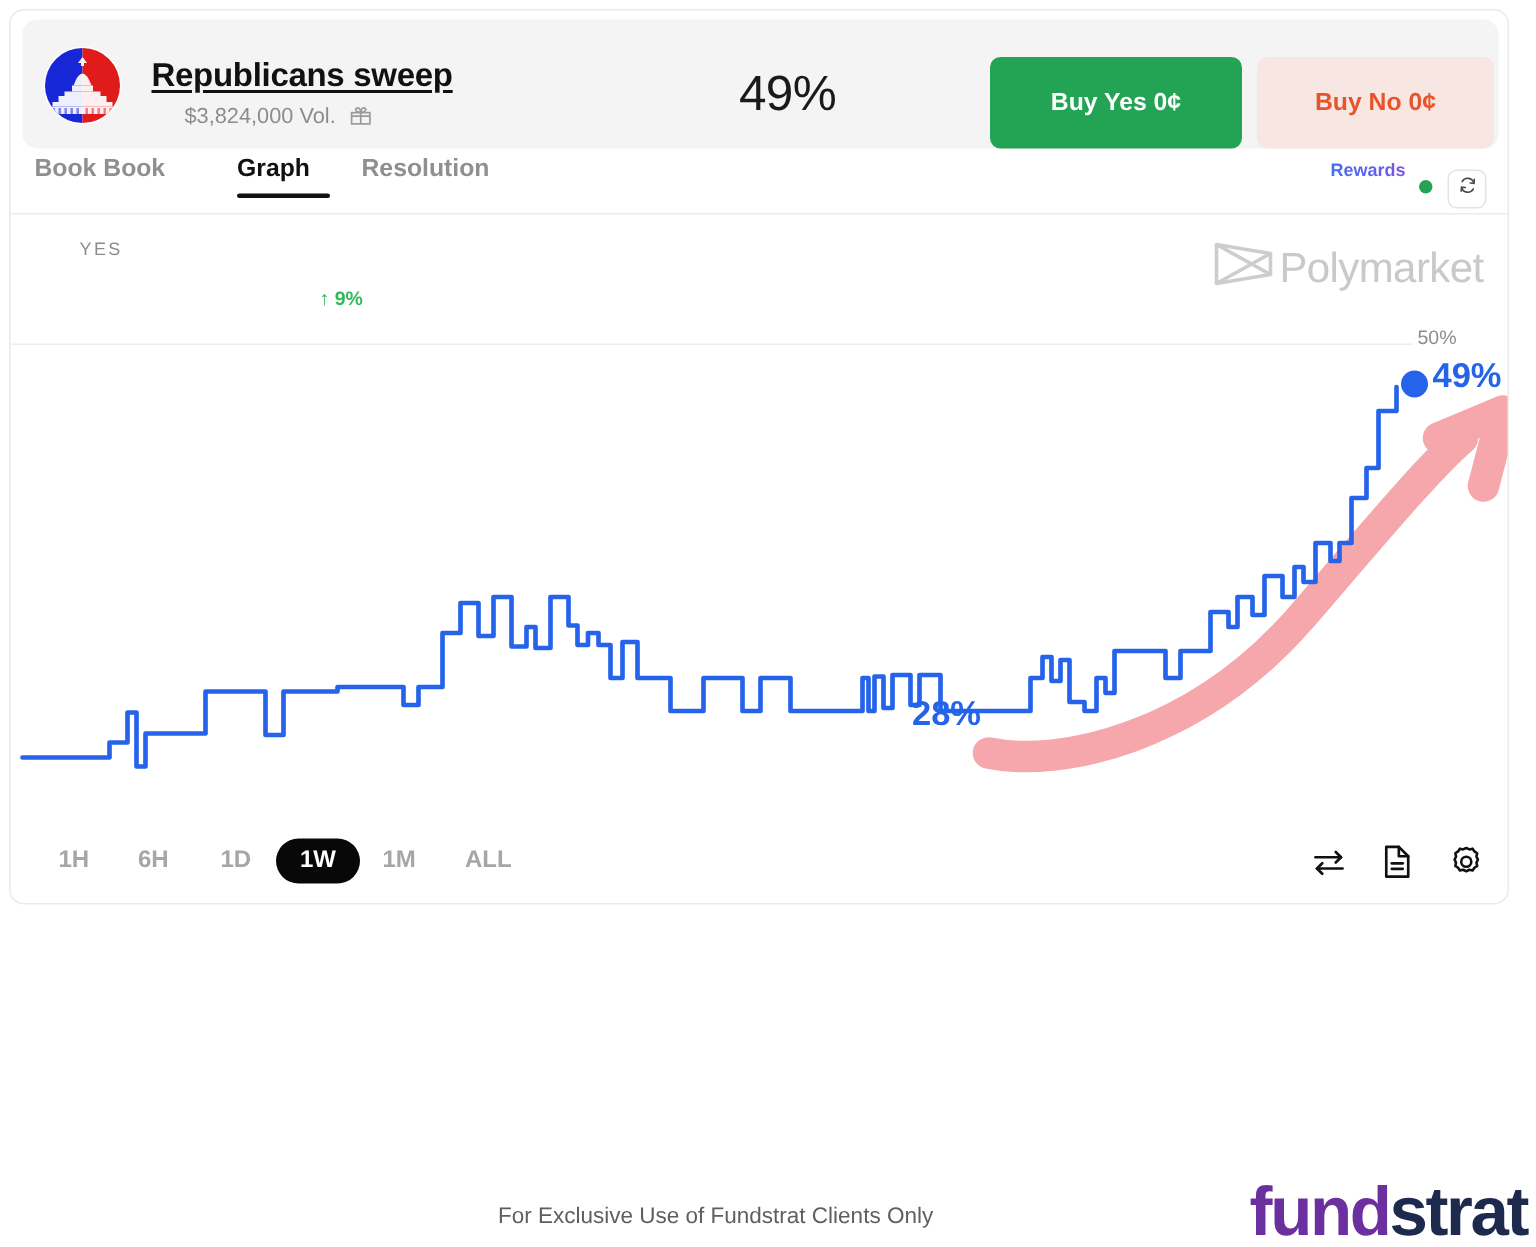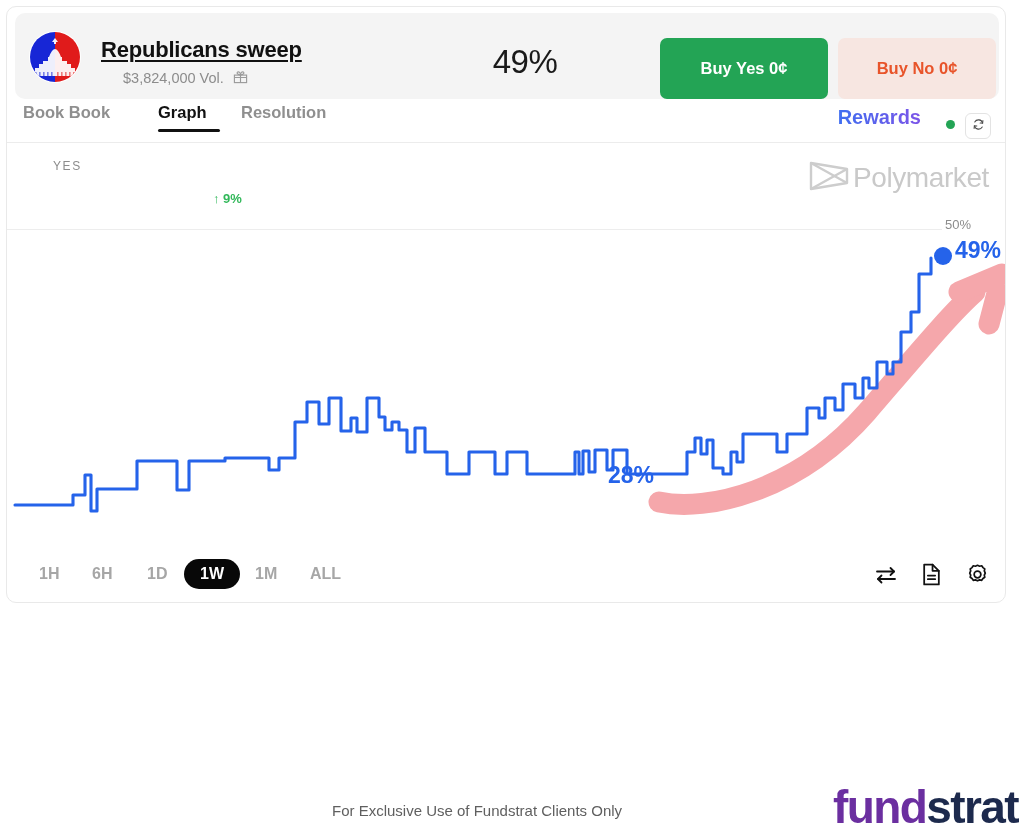--- a/index.html
+++ b/index.html
@@ -68,22 +68,22 @@
   .tabs{position:absolute;left:16px;top:96px;height:34px;}
   .tab{
     position:absolute;top:0;font-size:16.5px;color:#8f8f8f;font-weight:700;
     white-space:nowrap;cursor:pointer;
   }
   .tab.active{color:#111;}
   .tab-underline{
     position:absolute;height:2.5px;background:#111;border-radius:2px;top:26px;
   }
   .rewards{
-    position:absolute;right:84px;top:99px;
-    font-size:20px;font-weight:700;
+    position:absolute;right:68px;top:99px;
+    font-size:12px;font-weight:700;
     background:linear-gradient(90deg,#3f6ef0 0%,#7c54e8 100%);
     -webkit-background-clip:text;background-clip:text;color:transparent;
     white-space:nowrap;cursor:pointer;
   }
   .reward-dot{
     position:absolute;right:50px;top:113px;width:9px;height:9px;border-radius:50%;
     background:#23a455;
   }
   .refresh-box{
     position:absolute;right:14px;top:106px;width:24px;height:24px;

